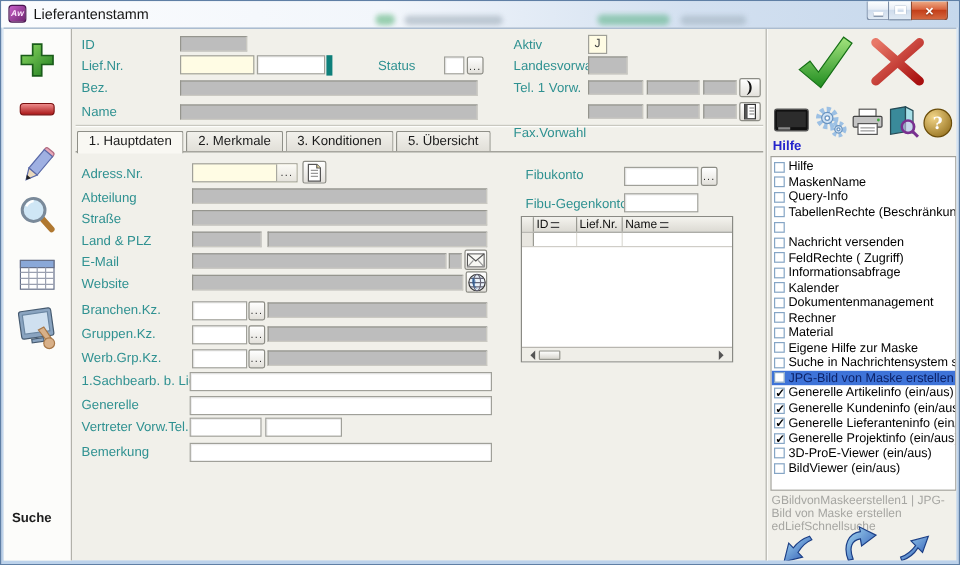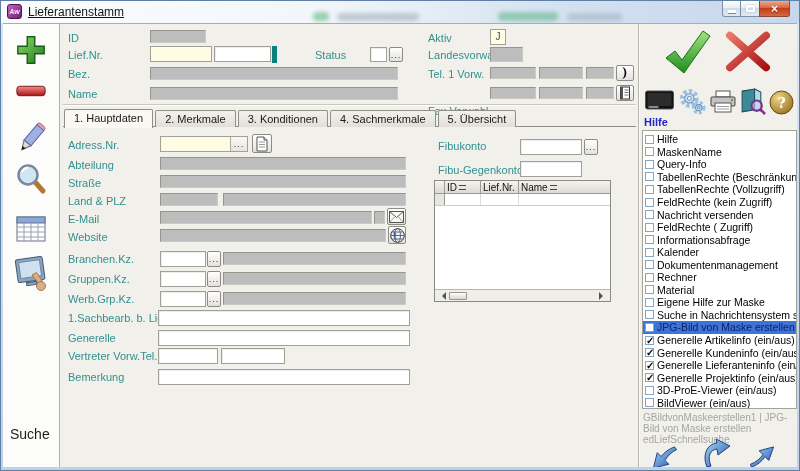--- a/index.html
+++ b/index.html
@@ -9,56 +9,56 @@
   .window { position:absolute; inset:0; border:1px solid #5f7fa5;
             background:linear-gradient(180deg,#d9e7f6,#bcd2eb); }
 
   
   .titlebar { position:absolute; top:0; left:0; right:0; height:22px; overflow:hidden;
     background:linear-gradient(90deg,#fbfcfe 0%,#f2f6fb 40%,#d3e0f0 72%,#c6d8ec 100%); }
   .glassblob { position:absolute; filter:blur(2px); border-radius:4px; opacity:.55; }
   .app-icon { position:absolute; left:6px; top:3px; width:15px; height:15px; border-radius:3px;
     background:linear-gradient(135deg,#c95ec9,#6d2570); border:1px solid #4a1550;
     color:#ffeaff; font-size:7px; font-style:italic; font-weight:bold; text-align:center; line-height:13px; }
-  .title-text { position:absolute; left:27px; top:4px; font-size:12px; color:#151515;text-decoration:underline; }
+  .title-text { position:absolute; left:27px; top:4px; font-size:12px; color:#151515; }
   .winbtns { position:absolute; right:9px; top:0; display:flex; }
   .winbtn { height:16px; border:1px solid #7d8ea6; border-top:none; display:flex; align-items:center; justify-content:center;
     background:linear-gradient(#fdfefe,#e8eef6 45%,#cfdcec 50%,#e0eaf4); cursor:pointer; }
   .winbtn.min { width:19px; border-radius:0 0 0 3px; }
   .winbtn.max { width:18px; border-left:none; border-right:none; }
   .winbtn.close { width:31px; border-radius:0 0 3px 0; border-color:#8a4a33;
     background:linear-gradient(#edab85,#da6540 45%,#c33e18 50%,#d56840); }
   .g-min { width:8px; height:3px; background:#fff; box-shadow:0 1px 0 #7788a0; margin-top:5px; }
   .g-max { width:9px; height:7px; border:2px solid #fff; box-shadow:0 0 1px #7788a0; }
   .g-close { color:#fff; font-size:12px; font-weight:bold; text-shadow:0 1px 1px #7a2a10; line-height:12px; }
 
   
   .client { position:absolute; left:2px; top:22px; width:794px; height:444px;
     background:#f1f0ea; border-top:1px solid #9ab0ca; overflow:hidden; font-size:11px; }
 
   .sidebar { position:absolute; left:0; top:0; width:57px; height:444px;
     background:#fcfcfa; border-right:1px solid #b2b1aa; }
   .tool { position:absolute; left:50%; transform:translateX(-50%); cursor:pointer; }
-  .suche { position:absolute; left:7px; top:402px; font-weight:normal; color:#1d1d1d; font-size:14px; }
+  .suche { position:absolute; left:7px; top:402px; font-weight:bold; color:#1d1d1d; font-size:11px; }
 
   .lbl { position:absolute; color:#2f9191; font-size:11px; white-space:nowrap; }
   .f { position:absolute; border:1px solid #a0a099; }
   .f-gray  { background:#bdbdbd; border-color:#95958e #cac9c2 #cac9c2 #95958e; }
   .f-white { background:#fff; box-shadow:inset 1px 1px 0 rgba(0,0,0,.07); }
   .f-yellow{ background:#fffce4; }
   .caret { position:absolute; background:#0e7f7a; }
   .btn { position:absolute; background:linear-gradient(#ffffff,#e3e1db); border:1px solid #8c8c85; border-radius:2px;
     display:flex; align-items:center; justify-content:center; font-size:9px; letter-spacing:1px; color:#333; cursor:pointer; }
   .combo-dots { position:absolute; right:0; top:0; bottom:0; width:17px; border-left:1px solid #a8a8a0;
     background:linear-gradient(#fbfaf5,#e6e4dd); display:flex; align-items:center; justify-content:center;
     font-size:9px; letter-spacing:1px; color:#333; cursor:pointer; }
 
   .hline { position:absolute; left:60px; top:80px; width:573px; border-top:1px solid #c9c8c0; border-bottom:1px solid #fdfdfb; }
   .tabline { position:absolute; left:60px; top:102px; width:573px; border-top:1px solid #8f8f88; }
-  .tabbar { position:absolute; left:61px; top:85px; display:flex; align-items:flex-end; height:18px; z-index:2; }
+  .tabbar { position:absolute; left:61px; top:85px; display:flex; align-items:flex-start; height:18px; z-index:2; }
   .tab { border:1px solid #8f8f88; border-bottom:none; border-radius:2px 2px 0 0; cursor:pointer;
     background:linear-gradient(#f2f1ec,#e1dfd8); padding:2px 9px 2px; margin-right:2px; font-size:11px; color:#1a1a1a; }
   .tab.active { background:#f9f8f3; padding-bottom:4px; margin-bottom:-1px; }
 
   
   .grid { position:absolute; left:431px; top:156px; width:177px; height:122px; background:#fff; border:1px solid #8a8a84; }
   .ghead { display:flex; height:13px; background:linear-gradient(#f4f3ee,#dcdad3); border-bottom:1px solid #9a9a93; }
   .gcorner { width:10px; flex:none; border-right:1px solid #9a9a93; background:linear-gradient(#f4f3ee,#dcdad3); }
   .gcell { border-right:1px solid #9a9a93; font-size:10px; padding:0 2px; display:flex; align-items:center; gap:2px; color:#111; }
   .sort-glyph { width:7px; height:5px; border-top:1px solid #444; border-bottom:1px solid #444; margin-top:1px; }
@@ -204,21 +204,20 @@
         <path d="M5.5 4 h4 M5.5 6.5 h4 M5.5 9 h4" stroke="#777"></path>
       </svg>
     </div>
 
     <div class="hline"></div>
 
     <div class="tabbar">
         <div class="tab active">1. Hauptdaten</div>
         <div class="tab">2. Merkmale</div>
         <div class="tab">3. Konditionen</div>
-        <div class="tab">4. Sachmerkmale</div>
         <div class="tab">5. Übersicht</div>
       </div>
     <div class="tabline"></div>
 
     <div class="lbl" style="left:65px;top:115px">Adress.Nr.</div>
     <div class="f f-yellow" style="left:157px;top:112px;width:88px;height:16px">
       <span class="combo-dots">
           <span>...</span>
         </span>
     </div>
@@ -406,25 +405,20 @@
         <div class="hitem">
           <span class="cb"></span>
           <span>Query-Info</span>
         </div>
         <div class="hitem">
           <span class="cb"></span>
           <span>TabellenRechte (Beschränkung)</span>
         </div>
         <div class="hitem">
           <span class="cb"></span>
-          <span>TabellenRechte (Vollzugriff)</span>
-        </div>
-        <div class="hitem">
-          <span class="cb"></span>
-          <span>FeldRechte (kein Zugriff)</span>
         </div>
         <div class="hitem">
           <span class="cb"></span>
           <span>Nachricht versenden</span>
         </div>
         <div class="hitem">
           <span class="cb"></span>
           <span>FeldRechte ( Zugriff)</span>
         </div>
         <div class="hitem">

